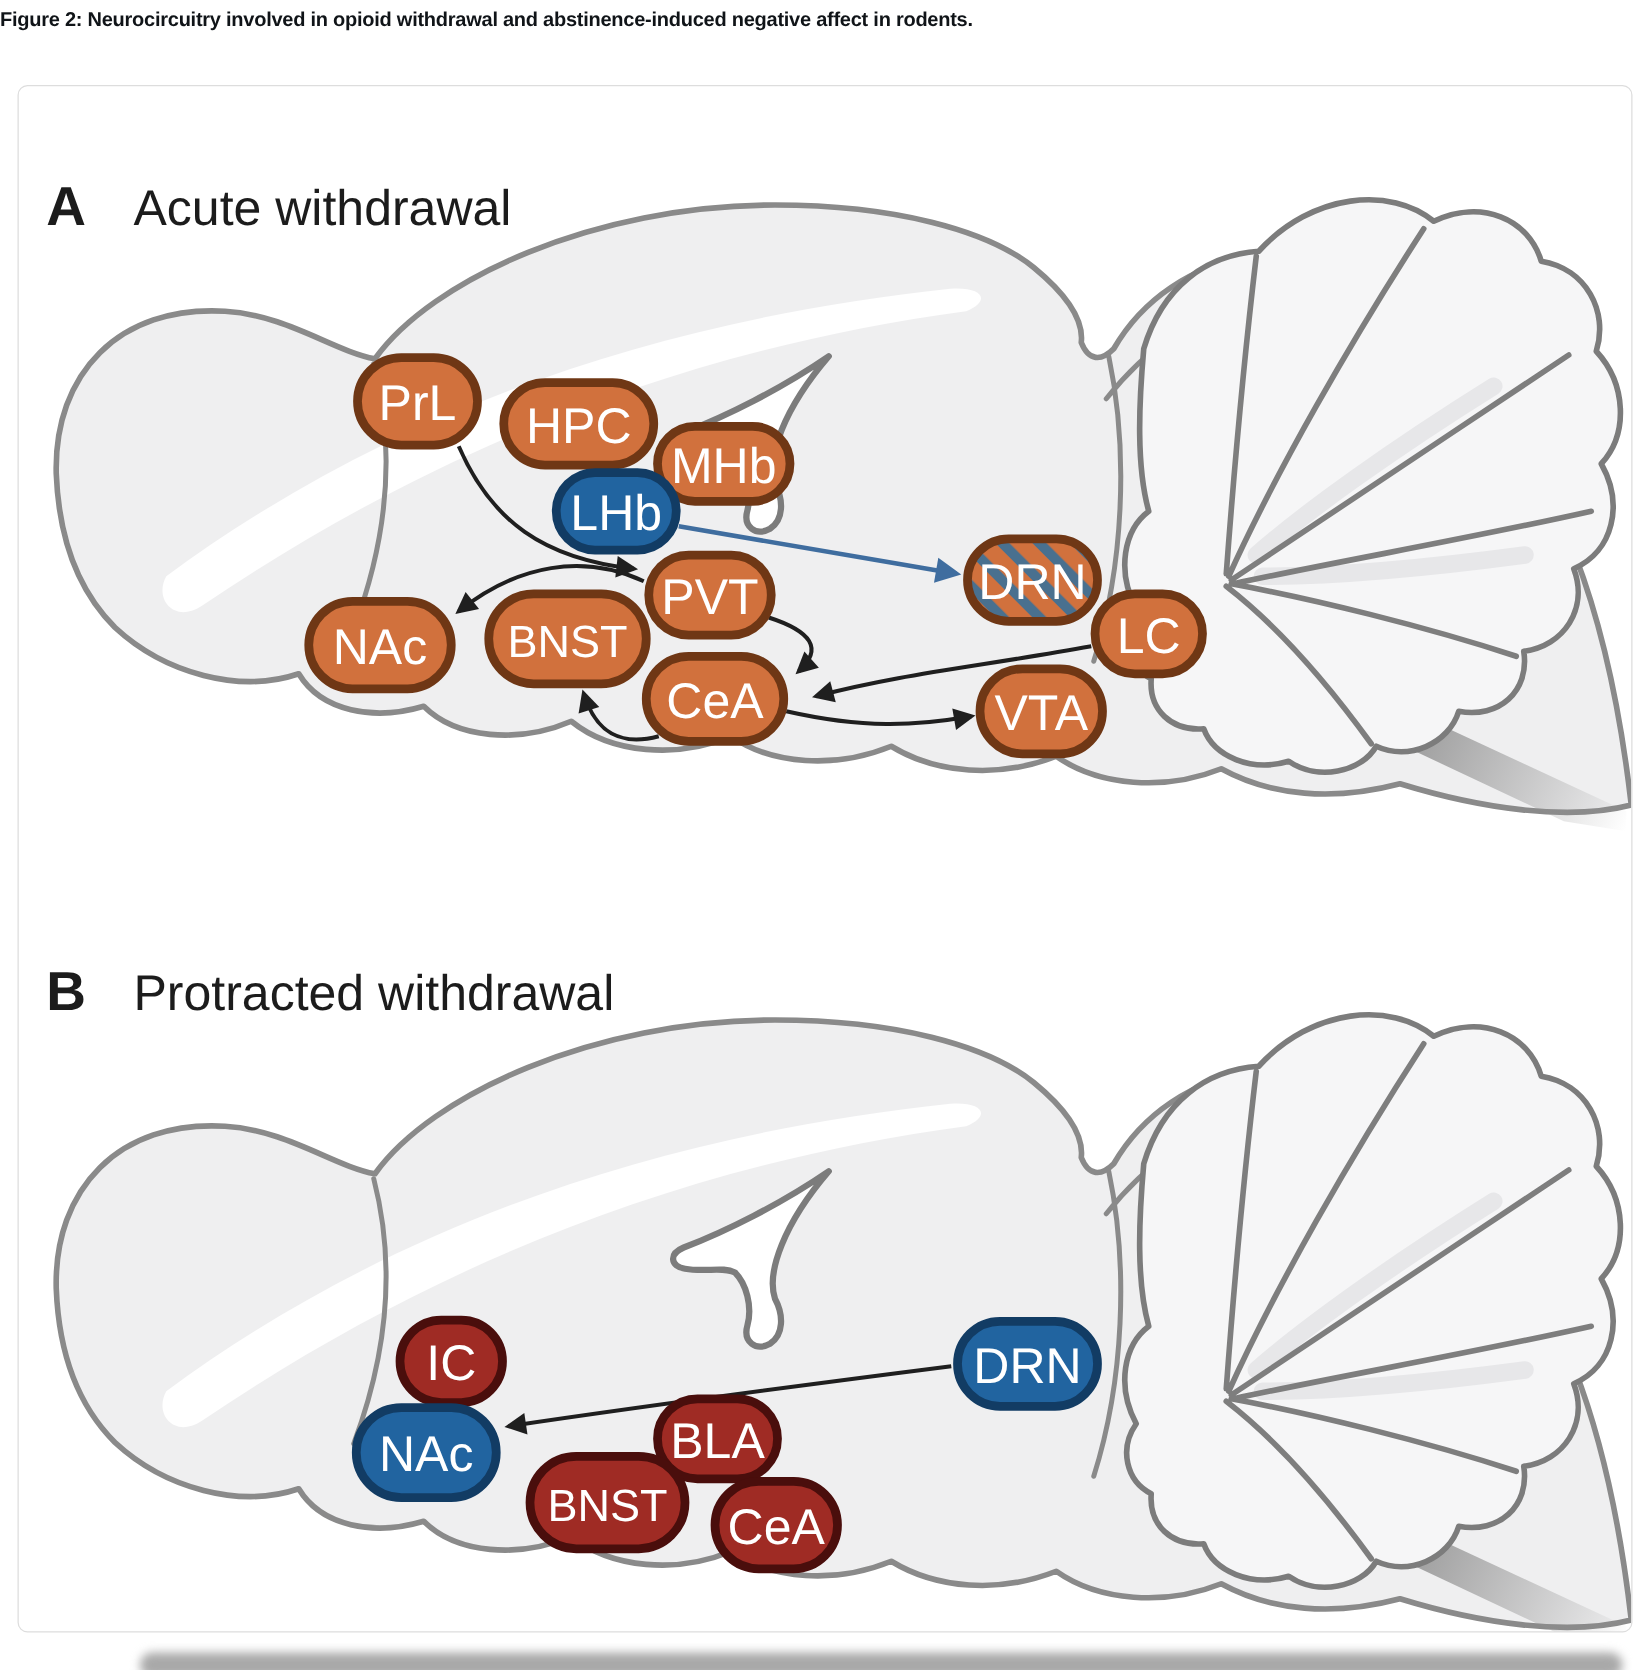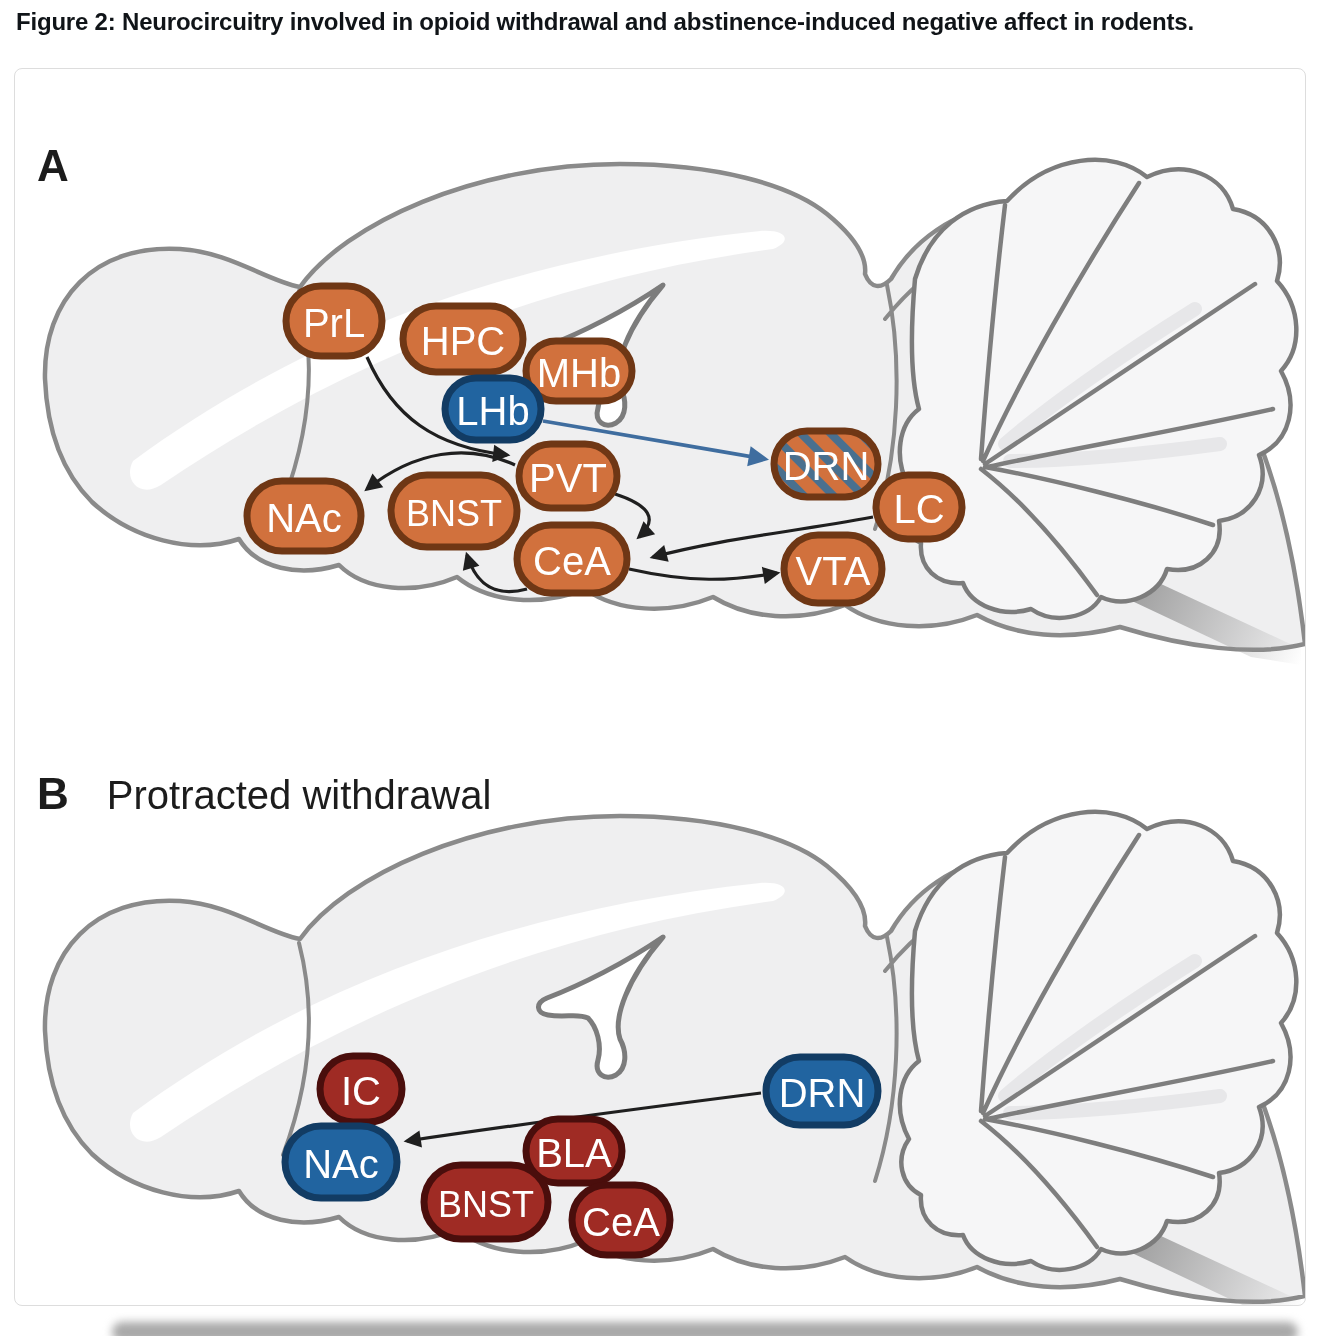--- a/index.html
+++ b/index.html
@@ -1,22 +1,22 @@
 <!DOCTYPE html>
 <html><head>
 <meta charset="utf-8">
 <style>
   html,body{margin:0;padding:0;}
   body{
     width:1320px;height:1336px;overflow:hidden;position:relative;
     background:#ffffff;font-family:"Liberation Sans", sans-serif;
   }
   .caption{
-    position:absolute;left:16px;top:8px;width:1290px;
-    font-size:24px;font-weight:700;color:#101418;letter-spacing:-0.2px;
+    position:absolute;left:0;top:8px;width:1290px;
+    font-size:16px;font-weight:700;color:#101418;letter-spacing:-0.2px;
   }
   .figure-panel{
     position:absolute;left:14px;top:68px;width:1290px;height:1236px;
     background:#ffffff;border:1px solid #dddddd;border-radius:8px;
     overflow:hidden;
   }
   .panel-header{
     position:absolute;left:22px;display:flex;align-items:baseline;gap:38px;
     color:#1c1c1c;z-index:5;
   }
@@ -61,20 +61,21 @@
 </style>
 </head>
 <body>
 
 <div class="caption">Figure 2: Neurocircuitry involved in opioid withdrawal and abstinence-induced negative affect in rodents.</div>
 
 <div class="figure-panel">
 
   <div class="panel-header a">
     <span class="letter">A</span>
+    <span class="title">Acute withdrawal</span>
   </div>
 
   <svg id="svgA" class="brainsvg" width="1290" height="660" viewBox="0 0 1290 660">
     <defs>
       <pattern id="hatch" width="21" height="21" patternUnits="userSpaceOnUse" patternTransform="rotate(-45 0 0)">
         <rect width="21" height="21" fill="#d1713d"></rect>
         <rect width="8" height="21" fill="#49708f"></rect>
       </pattern>
       <linearGradient id="tailFade" gradientUnits="userSpaceOnUse" x1="1120" y1="470" x2="1288" y2="550">
         <stop offset="0" stop-color="#8f8f8f"></stop>

